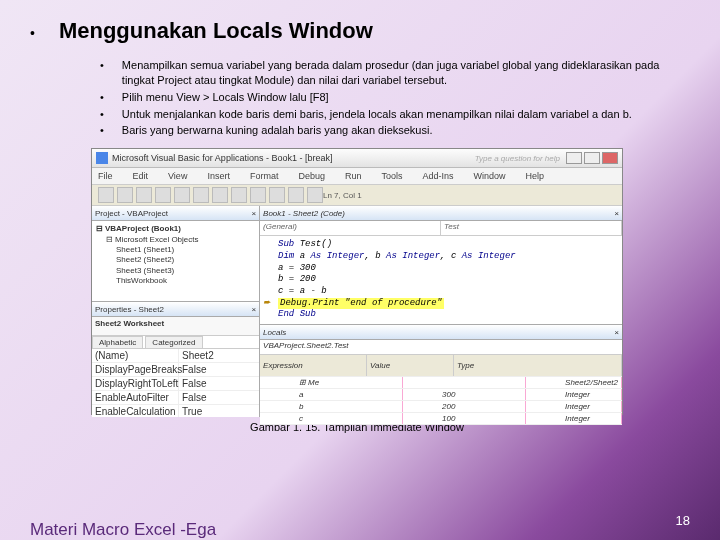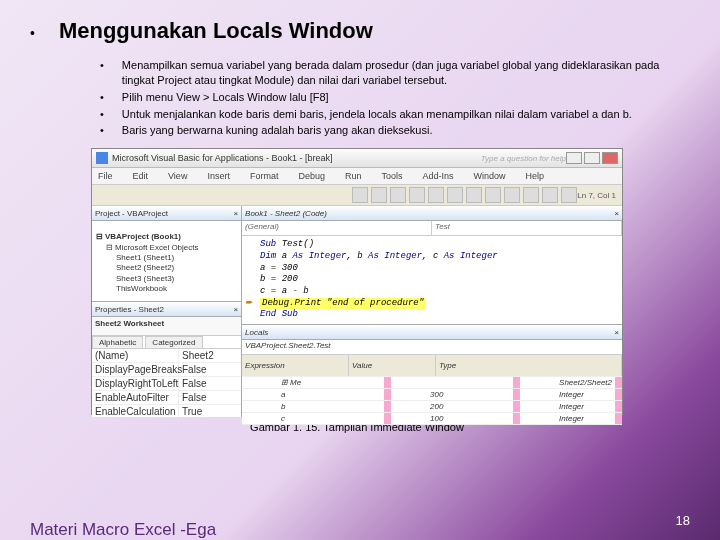--- a/index.html
+++ b/index.html
@@ -81,32 +81,32 @@
     gap: 20px;
     padding: 0 6px;
     color: #444;
   }
   .vbe-toolbar {
     height: 20px;
     background: #ece9d8;
     border-bottom: 1px solid #ccc;
     display:flex;
     align-items:center;
-    justify-content:flex-end;
+    justify-content:flex-start;
     padding:0 6px;
   }
   .tb-left{display:flex;gap:3px;}
   .tb-left span{width:14px;height:14px;background:#ddd;border:1px solid #bbb;}
   .tb-right{font-size:8px;color:#555;}
   .vbe-body{display:flex;height:211px;}
   .left-panes{width:170px;display:flex;flex-direction:column;border-right:1px solid #aaa;}
   .pane-header{height:14px;background:linear-gradient(#fff,#d6e4f5);border-bottom:1px solid #aaa;padding:0 3px;display:flex;align-items:center;justify-content:space-between;font-size:8px;}
   .pane-header .x{cursor:default;}
   .project-pane{height:95px;background:#fff;border-bottom:1px solid #aaa;overflow:hidden;}
-  .tree{padding:11px 4px;font-size:8px;line-height:1.3;}
+  .tree{padding:3px 4px;font-size:8px;line-height:1.3;}
   .tree .bold{font-weight:bold;}
   .tree .indent1{padding-left:10px;}
   .tree .indent2{padding-left:20px;}
   .props-pane{flex:1;background:#fff;overflow:hidden;}
   .props-title{height:14px;background:#f8f8f8;border-bottom:1px solid #ccc;font-size:8px;padding:2px 3px;font-weight:bold;}
   .props-tabs{display:flex;font-size:8px;border-bottom:1px solid #ccc;}
   .props-tabs span{padding:1px 6px;border:1px solid #ccc;border-bottom:none;background:#f0f0f0;margin-right:2px;}
   .props-grid{font-size:10px;}
   .props-grid .row{display:flex;border-bottom:1px solid #eee;}
   .props-grid .row div{padding:1px 3px;}
@@ -119,21 +119,21 @@
   .code-body{flex:1;padding:3px 18px;font-family:"Courier New",monospace;font-size:9px;color:#000;line-height:1.3;position:relative;}
   .code-body .kw{color:#00008b;}
   .code-body .yellow-line{background:#ffff66;display:inline-block;padding:0 2px;}
   .code-body .arrow{position:absolute;left:3px;color:#b8860b;font-size:9px;}
   .locals-pane{flex:1;background:#fff;}
   .locals-header{height:14px;background:linear-gradient(#fff,#d6e4f5);border-bottom:1px solid #aaa;font-size:8px;padding:0 3px;display:flex;align-items:center;justify-content:space-between;}
   .locals-ctx{height:12px;font-size:8px;padding:1px 3px;border-bottom:1px solid #ccc;}
   .locals-grid{font-size:8px;}
   .locals-grid .hdr,.locals-grid .row{display:flex;border-bottom:1px solid #eee;}
   .locals-grid .hdr div{background:#ece9d8;border-right:1px solid #ccc;padding:6px 3px;font-weight:normal;}
-  .locals-grid .row div{padding:1px 3px;border-right:7px solid #f9a8d4;margin-left:36px;}
+  .locals-grid .row div{padding:1px 3px;border-right:1px solid #f9a8d4;margin-left:36px;}
   .locals-grid div.c1{width:100px;}
   .locals-grid div.c2{width:80px;}
   .locals-grid div.c3{flex:1;}
   .caption{
     text-align:center;
     font-size:11px;
     margin-top:6px;
   }
   .footer{
     position:absolute;
@@ -176,21 +176,21 @@
         <span class="txt">Baris yang berwarna kuning adalah baris yang akan dieksekusi.</span>
       </div>
   </div>
 
   <div class="vbe">
     <div class="vbe-title">
       <div class="vbe-title-left">
         <span class="ico"></span>
         <span>Microsoft Visual Basic for Applications - Book1 - [break]</span>
       </div>
-      <div style="display:flex;align-items:center;">
+      <div style="display:flex;align-items:center;gap:6px;">
         <span style="font-size:8px;color:#aaa;font-style:italic;">Type a question for help</span>
         <div class="winbtns">
           <span></span>
           <span></span>
           <span class="close"></span>
         </div>
       </div>
     </div>
     <div class="vbe-menu">
       <span>File</span>

